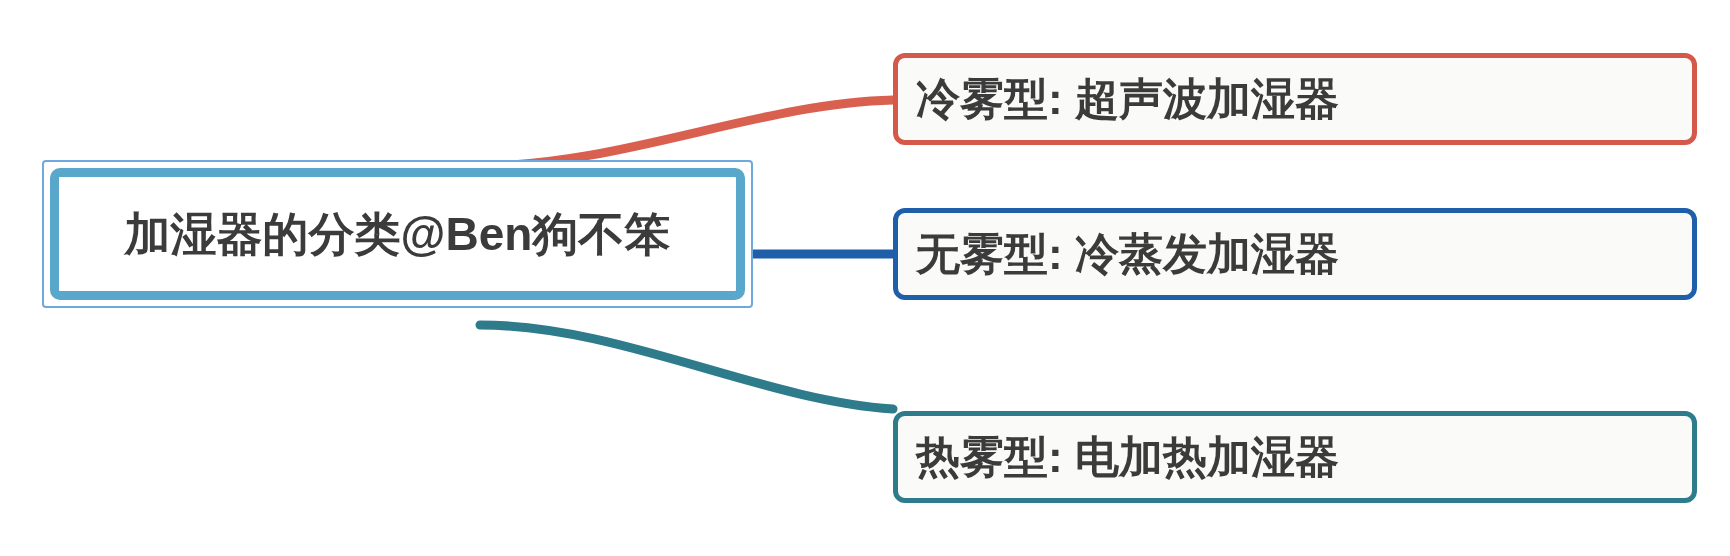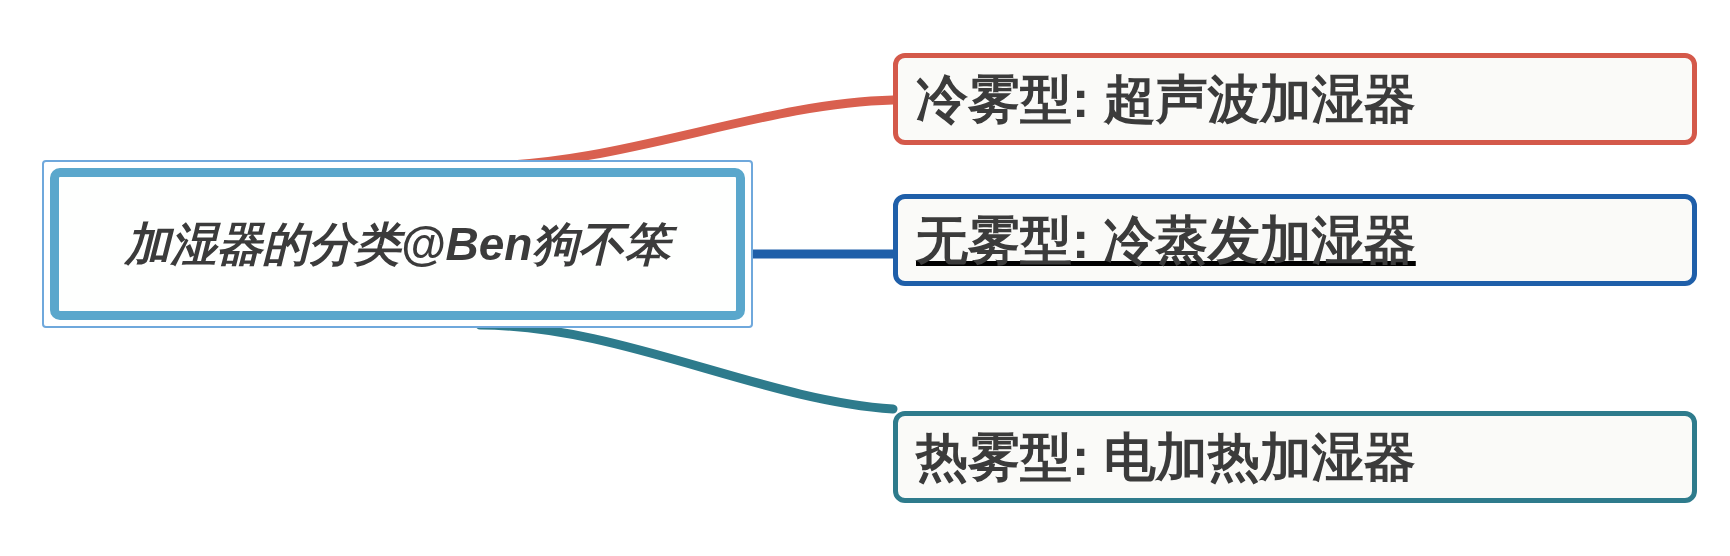--- a/index.html
+++ b/index.html
@@ -25,28 +25,27 @@
     height: 556px;
     pointer-events: none;
   }
 
   
   .root-node {
     position: absolute;
     left: 42px;
     top: 160px;
     width: 711px;
-    height: 168px;
+    height: 148px;
     box-sizing: border-box;
     border: 2px solid #6FA8DC;
     border-radius: 4px;
     background: #ffffff;
     padding: 6px;
     z-index: 3;
-    font-style: italic;
   }
   .root-inner {
     width: 100%;
     height: 100%;
     box-sizing: border-box;
     border: 9px solid #5AA7CC;
     border-radius: 10px;
     background: #FEFFFE;
     display: flex;
     align-items: center;
@@ -68,35 +67,34 @@
     width: 804px;
     height: 92px;
     box-sizing: border-box;
     border-radius: 12px;
     background: #FAFAF8;
     display: flex;
     align-items: center;
     z-index: 3;
   }
   .branch-label {
-    font-size: 52px;
+    font-size: 44px;
     font-weight: 700;
     color: #3B3B3B;
     white-space: nowrap;
     line-height: 1;
     padding-left: 18px;
   }
   #branch-0 {
     top: 53px;
     border: 5px solid #D4594A;
   }
   #branch-1 {
-    top: 194px;
+    top: 208px;
     border: 5px solid #1F5FA9;
-    text-decoration: underline;
   }
   #branch-2 {
     top: 363px;
     border: 5px solid #2E7B8C;
     margin-top: 48px;
   }
 </style>
 </head>
 <body>
 

